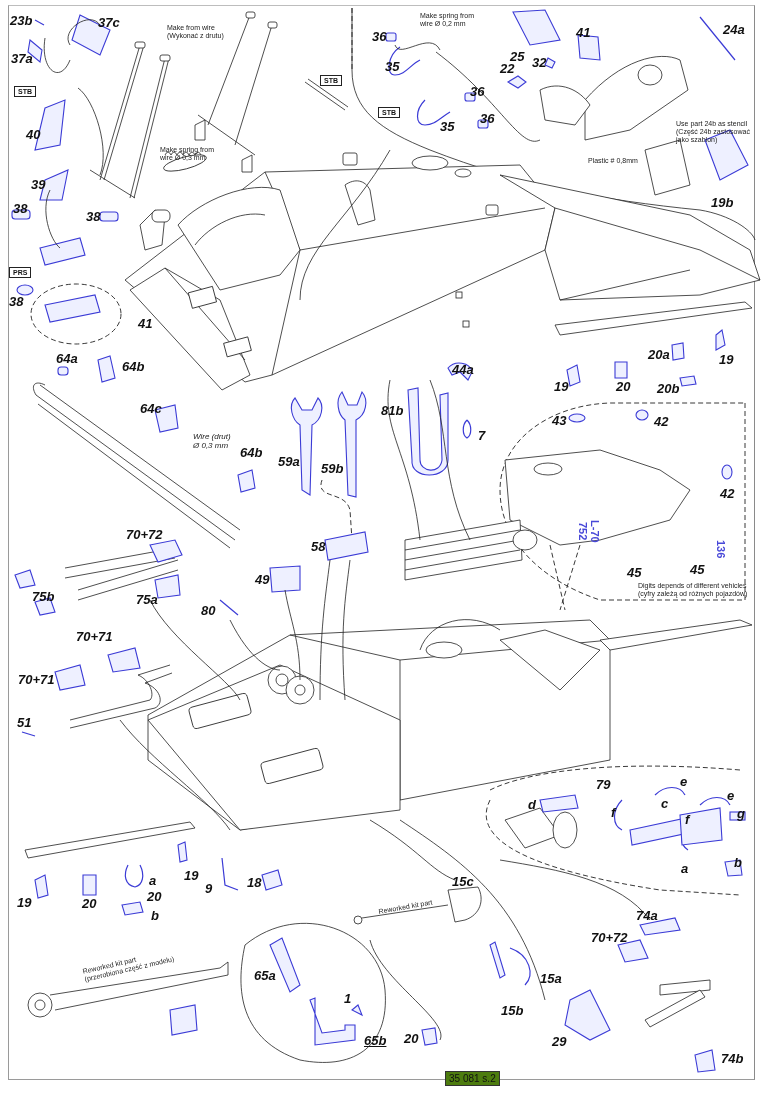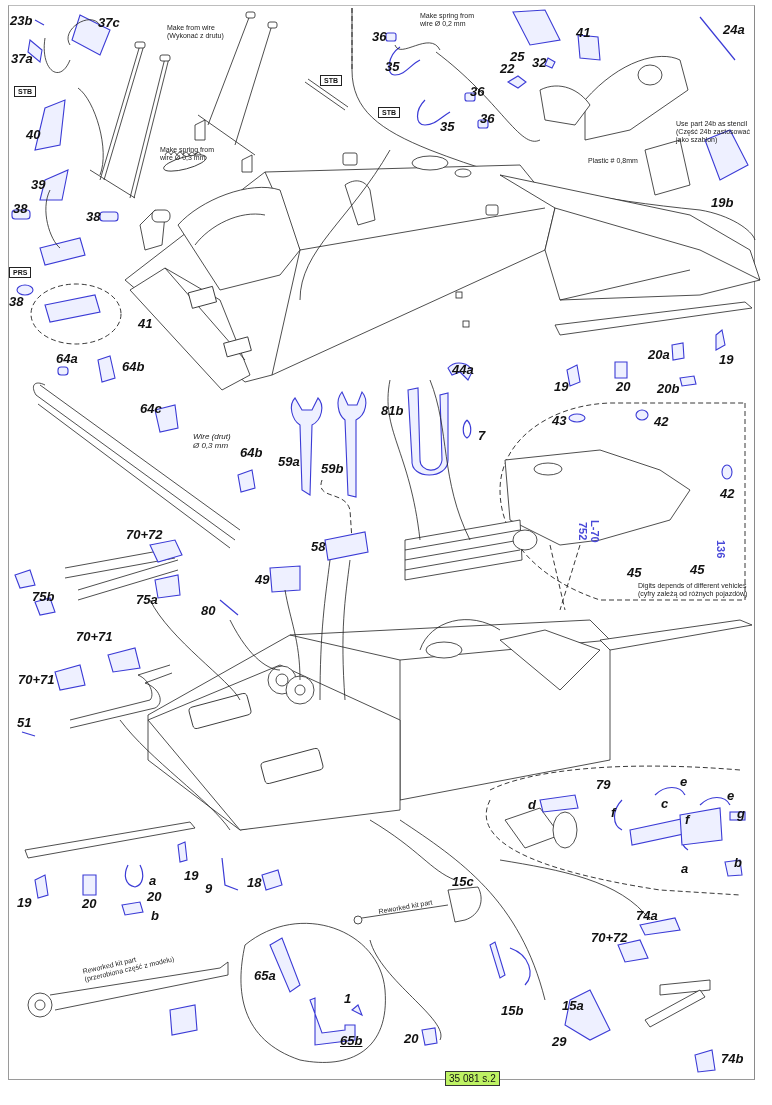--- a/index.html
+++ b/index.html
@@ -3,21 +3,21 @@
 <meta charset="utf-8">
 <style>
   html,body{margin:0;padding:0;background:#ffffff;}
   body{width:772px;height:1105px;position:relative;overflow:hidden;font-family:"Liberation Sans",sans-serif;}
   #sheet{position:absolute;left:0;top:0;width:772px;height:1105px;}
   .frame{position:absolute;left:8px;top:5px;width:747px;height:1075px;border:1px solid #9a9a9a;border-top-color:#bdbdbd;border-right-color:#8a8a8a;box-sizing:border-box;}
   .lbl{position:absolute;font-family:"Liberation Sans",sans-serif;font-style:italic;font-weight:bold;font-size:13px;color:#111;white-space:nowrap;line-height:1;}
   .note{position:absolute;font-family:"Liberation Sans",sans-serif;font-size:7px;color:#222;line-height:1.15;white-space:nowrap;}
   .note.it{font-style:italic;font-size:8px;}
   .tag{position:absolute;font-family:"Liberation Sans",sans-serif;font-weight:bold;font-size:7px;border:1px solid #222;padding:1px 3px;background:#fff;color:#111;line-height:1;}
-  .pageno{position:absolute;left:445px;top:1071px;font-size:10px;border:1px solid #333;padding:1px 3px;background:#bef264;color:#111;font-family:"Liberation Sans",sans-serif;line-height:1.1;}
+  .pageno{position:absolute;left:445px;top:1071px;font-size:10px;border:1px solid #333;padding:1px 3px;background:#4d7c0f;color:#111;font-family:"Liberation Sans",sans-serif;line-height:1.1;}
   svg{position:absolute;left:0;top:0;}
   .blu{stroke:#3b3bd6;fill:#eef0ff;stroke-width:1.1;}
   .bluo{stroke:#3b3bd6;fill:none;stroke-width:1.2;}
   .ln{stroke:#222;fill:none;stroke-width:0.8;}
   .lnw{stroke:#222;fill:#fff;stroke-width:0.8;}
   .dash{stroke:#222;fill:none;stroke-width:0.9;stroke-dasharray:5 3;}
   .digit{position:absolute;font-family:"Liberation Sans",sans-serif;font-weight:bold;font-size:11px;color:#4848d8;line-height:1;}
 </style>
 </head>
 <body>
@@ -382,26 +382,26 @@
   <span class="lbl" style="left:17px;top:896px;">19</span>
   <span class="lbl" style="left:82px;top:897px;">20</span>
   <span class="lbl" style="left:149px;top:874px;">a</span>
   <span class="lbl" style="left:147px;top:890px;">20</span>
   <span class="lbl" style="left:151px;top:909px;">b</span>
   <span class="lbl" style="left:184px;top:869px;">19</span>
   <span class="lbl" style="left:205px;top:882px;">9</span>
   <span class="lbl" style="left:247px;top:876px;">18</span>
 
   <span class="lbl" style="left:452px;top:875px;">15c</span>
-  <span class="lbl" style="left:562px;top:972px;margin-top:27px;">15a</span>
+  <span class="lbl" style="left:540px;top:972px;">15a</span>
   <span class="lbl" style="left:501px;top:1004px;">15b</span>
   <span class="lbl" style="left:404px;top:1032px;">20</span>
   <span class="lbl" style="left:552px;top:1035px;">29</span>
   <span class="lbl" style="left:636px;top:909px;">74a</span>
   <span class="lbl" style="left:591px;top:931px;">70+72</span>
   <span class="lbl" style="left:721px;top:1052px;">74b</span>
 
   <span class="lbl" style="left:254px;top:969px;">65a</span>
   <span class="lbl" style="left:344px;top:992px;">1</span>
-  <span class="lbl" style="left:340px;top:1034px;text-decoration:underline;">65b</span>
+  <span class="lbl" style="left:364px;top:1034px;text-decoration:underline;">65b</span>
 
   <span class="pageno">35 081 s.2</span>
 </div>
 
 </body></html>

